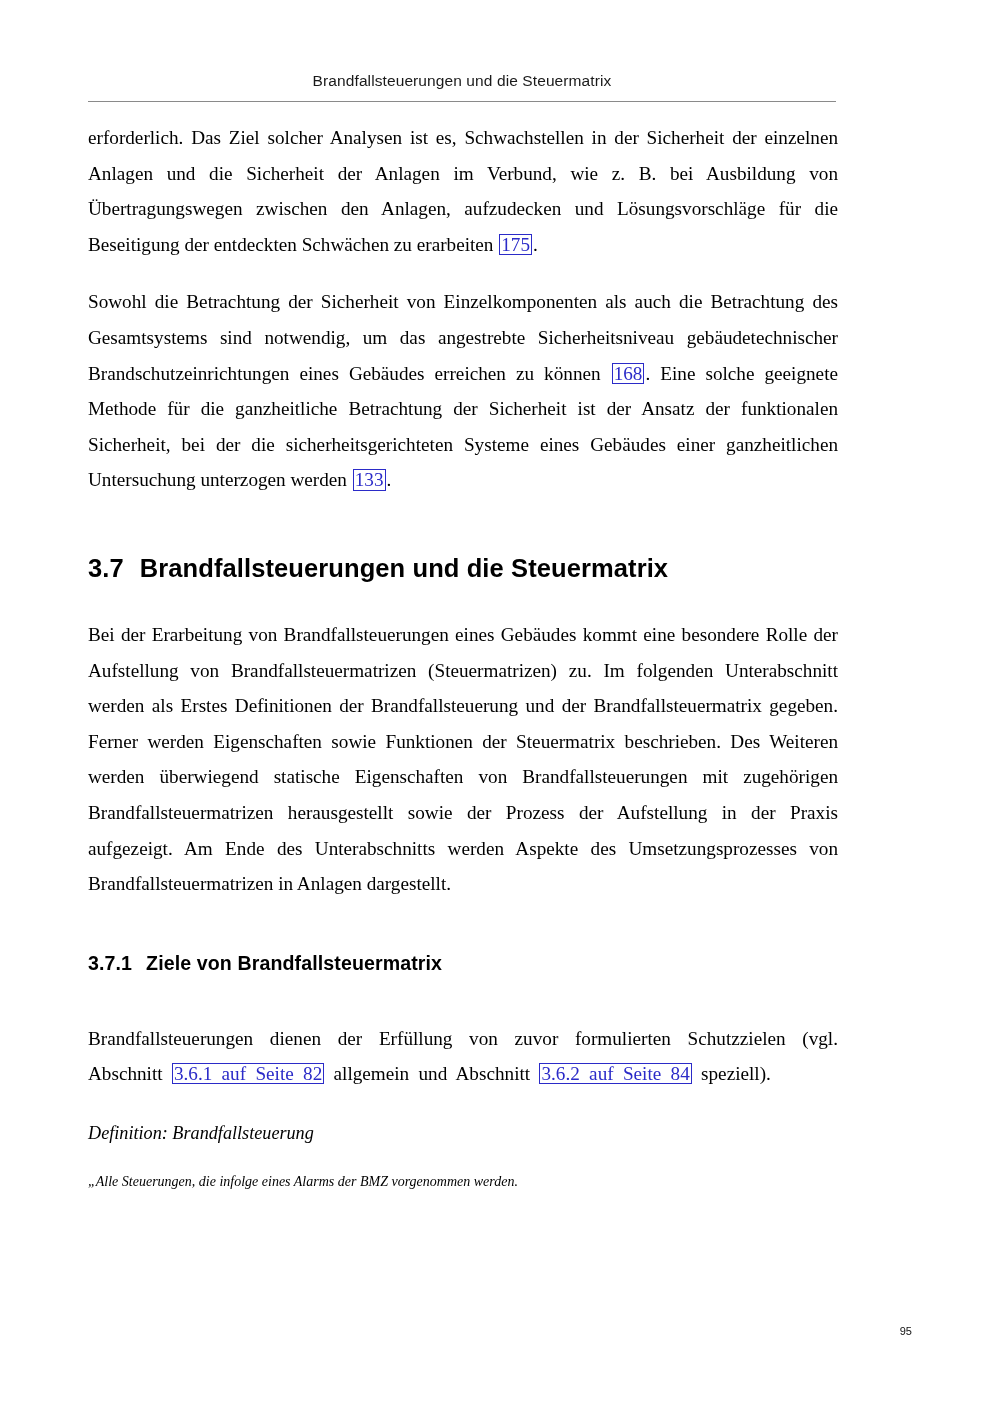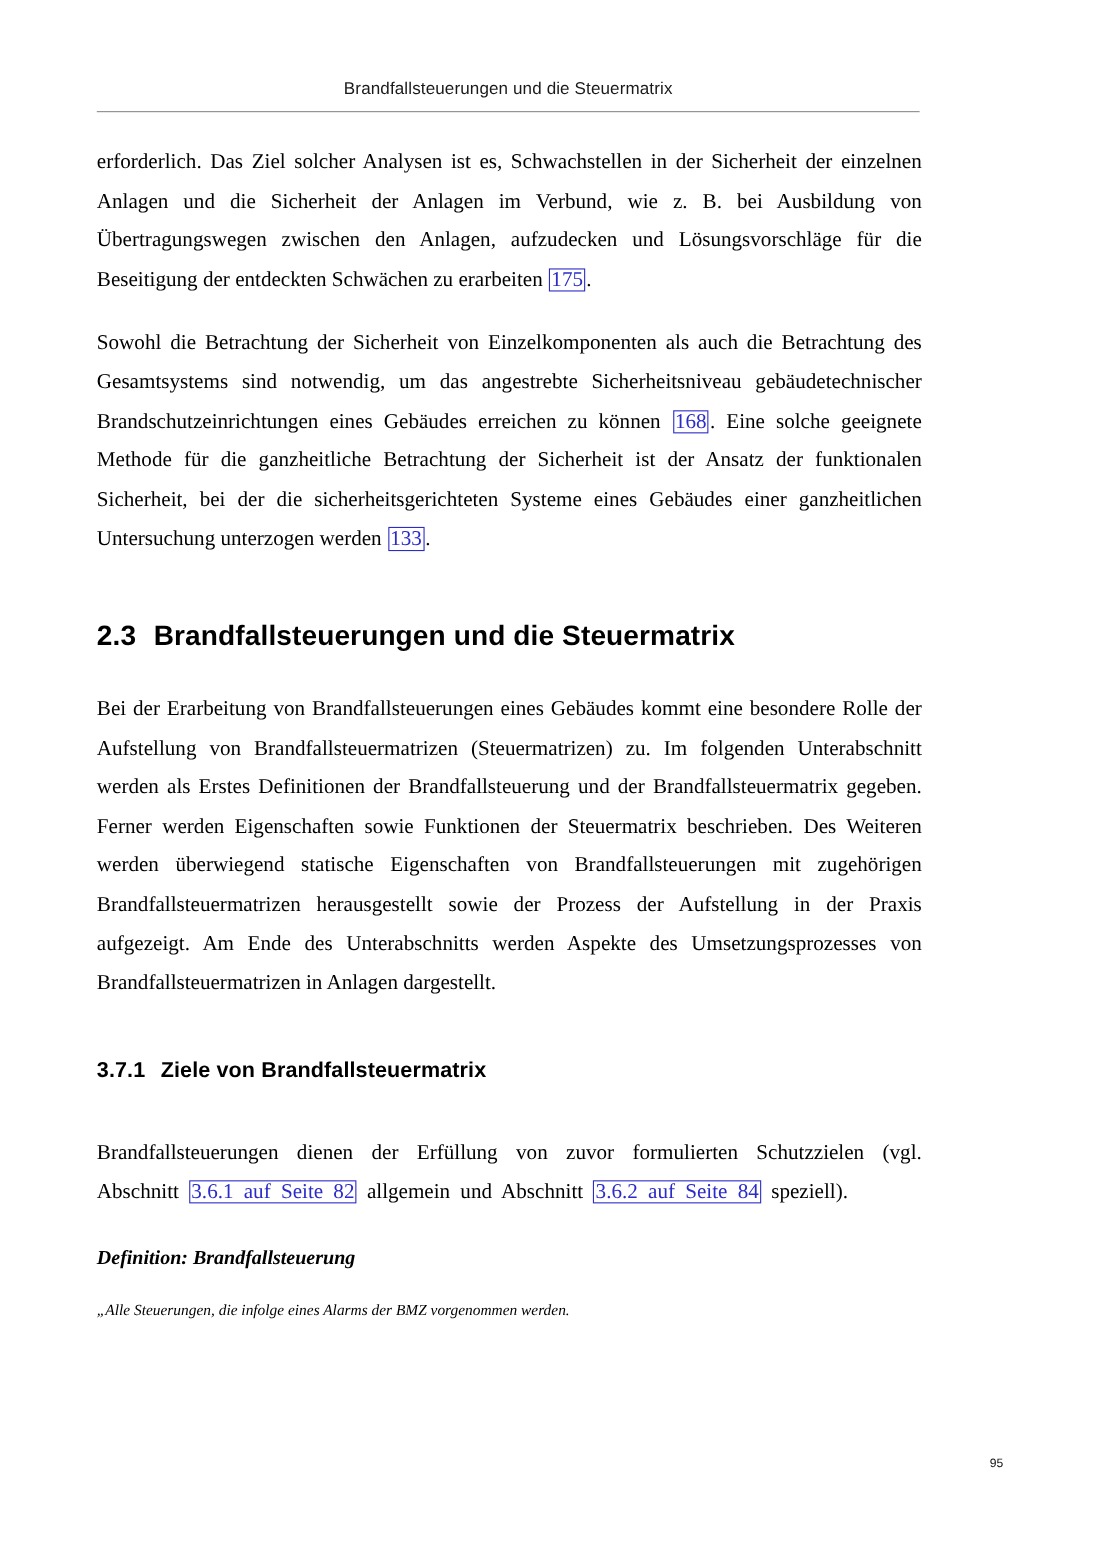--- a/index.html
+++ b/index.html
@@ -39,21 +39,21 @@
     left: 88px;
     top: 101px;
     width: 748px;
     height: 1px;
     background: #8a8a8a;
   }
   
   .content {
     position: absolute;
     left: 88px;
-    top: 130px;
+    top: 120px;
     width: 750px;
   }
   p.body {
     margin: 0 0 0 0;
     font-size: 19.2px;
     line-height: 35.6px;
     text-align: justify;
     text-justify: inter-word;
     hyphens: manual;
   }
@@ -87,21 +87,21 @@
     font-weight: bold;
     font-size: 19.6px;
     margin: 50px 0 0 0;
     letter-spacing: 0.1px;
     color: #000;
   }
   h3.subsection .num { margin-right: 14px; }
   p.def-title {
     margin: 26px 0 0 0;
     font-size: 18.2px;
-    font-weight: bold;
+    font-weight: normal;
     font-style: italic;
     line-height: 30px;
   }
   p.quote {
     margin: 18px 0 0 0;
     font-size: 14px;
     font-style: italic;
     line-height: 32px;
   }
   .wide-space { word-spacing: 4.5px; }
@@ -124,21 +124,21 @@
 
   <div class="runhead">Brandfallsteuerungen und die Steuermatrix</div>
   <div class="runhead-rule"></div>
 
   <div class="content">
 
     <p class="body"><span>erforderlich. Das Ziel solcher Analysen ist es, Schwachstellen in der Sicherheit der einzelnen Anlagen und die Sicherheit der Anlagen im Verbund, wie z. B. bei Ausbildung von Übertragungswegen zwischen den Anlagen, aufzudecken und Lösungsvorschläge für die Beseitigung der entdeckten Schwächen zu erarbeiten </span><span class="ref">175</span><span>.</span></p>
 
     <p class="body gap-1"><span>Sowohl die Betrachtung der Sicherheit von Einzelkomponenten als auch die Betrachtung des Gesamtsystems sind notwendig, um das angestrebte Sicherheitsniveau gebäudetechnischer Brandschutzeinrichtungen eines Gebäudes erreichen zu können </span><span class="ref">168</span><span>. Eine solche geeignete Methode für die ganzheitliche Betrachtung der Sicherheit ist der Ansatz der funktionalen Sicherheit, bei der die sicherheitsgerichteten Systeme eines Gebäudes einer ganzheitlichen Untersuchung unterzogen werden </span><span class="ref">133</span><span>.</span></p>
 
-    <h2 class="section"><span class="num">2.3</span><span>Brandfallsteuerungen und die Steuermatrix</span></h2>
+    <h2 class="section"><span class="num">3.7</span><span>Brandfallsteuerungen und die Steuermatrix</span></h2>
 
     <p class="body gap-1" style="margin-top:34px;">Bei der Erarbeitung von Brandfallsteuerungen eines Gebäudes kommt eine besondere Rolle der Aufstellung von Brandfallsteuermatrizen (Steuermatrizen) zu. Im folgenden Unterabschnitt werden als Erstes Definitionen der Brandfallsteuerung und der Brandfallsteuermatrix gegeben. Ferner werden Eigenschaften sowie Funktionen der Steuermatrix beschrieben. Des Weiteren werden überwiegend statische Eigenschaften von Brandfallsteuerungen mit zugehörigen Brandfallsteuermatrizen herausgestellt sowie der Prozess der Aufstellung in der Praxis aufgezeigt. Am Ende des Unterabschnitts werden Aspekte des Umsetzungsprozesses von Brandfallsteuermatrizen in Anlagen dargestellt.</p>
 
     <h3 class="subsection"><span class="num">3.7.1</span><span>Ziele von Brandfallsteuermatrix</span></h3>
 
     <p class="body gap-1 wide-space" style="margin-top:46px;"><span>Brandfallsteuerungen dienen der Erfüllung von zuvor formulierten Schutzzielen (vgl. Abschnitt </span><span class="reflink">3.6.1 auf Seite 82</span><span> allgemein und Abschnitt </span><span class="reflink">3.6.2 auf Seite 84</span><span> speziell).</span></p>
 
 
     <p class="def-title">Definition: Brandfallsteuerung</p>
 

